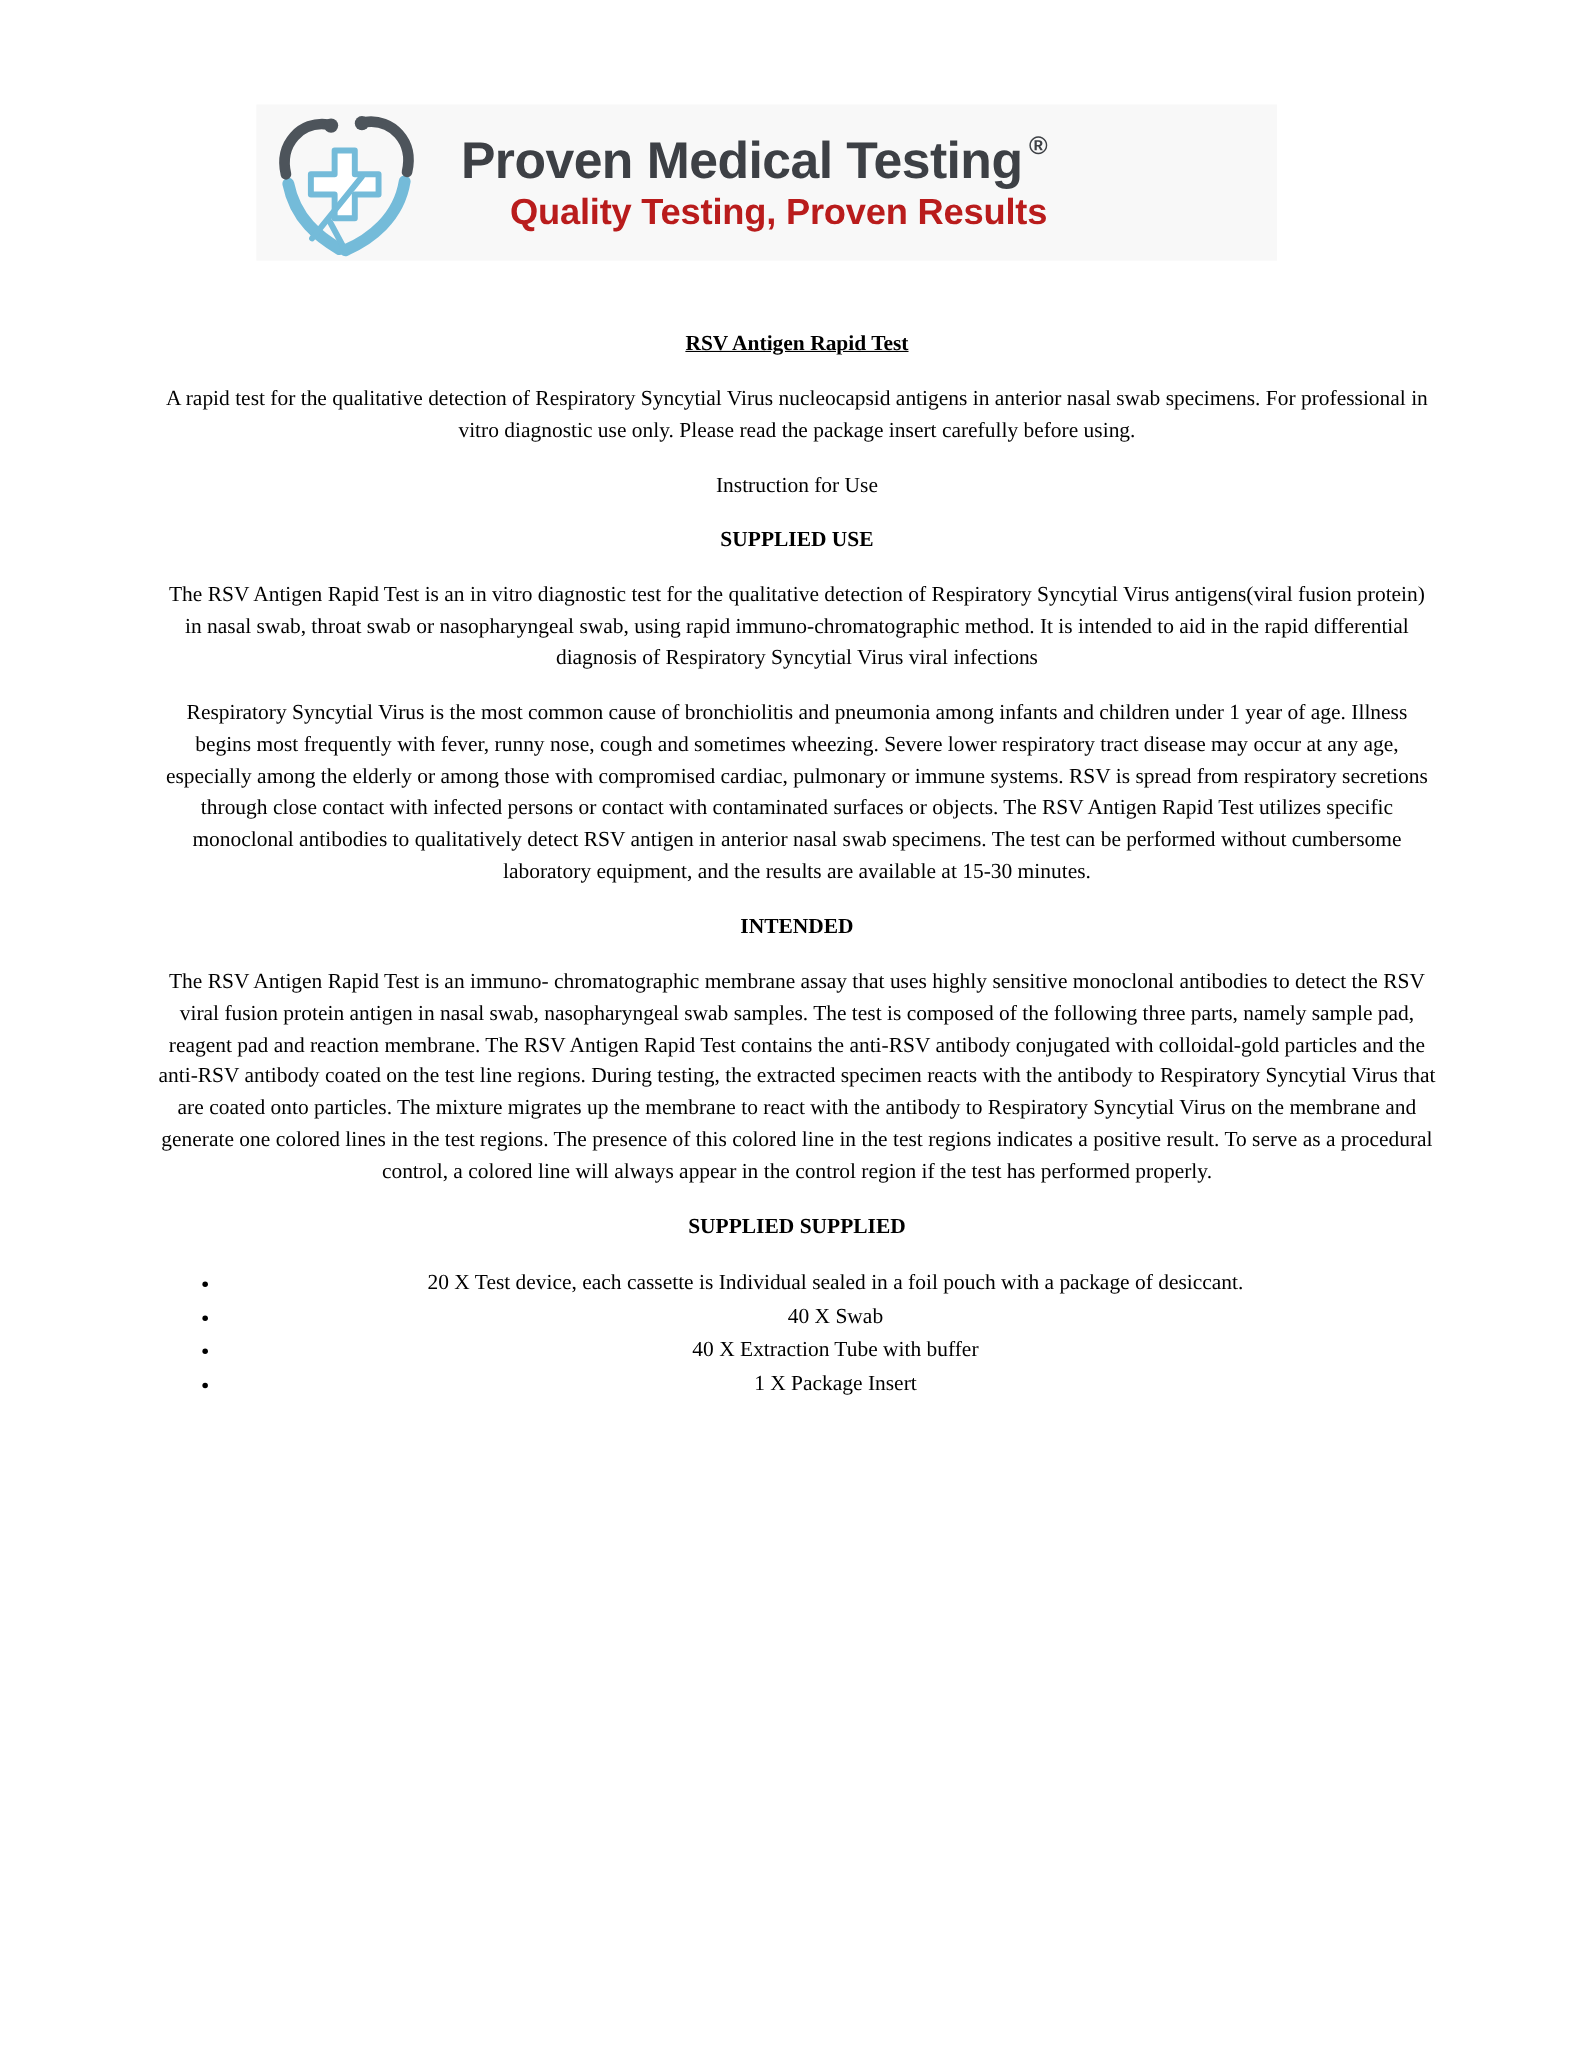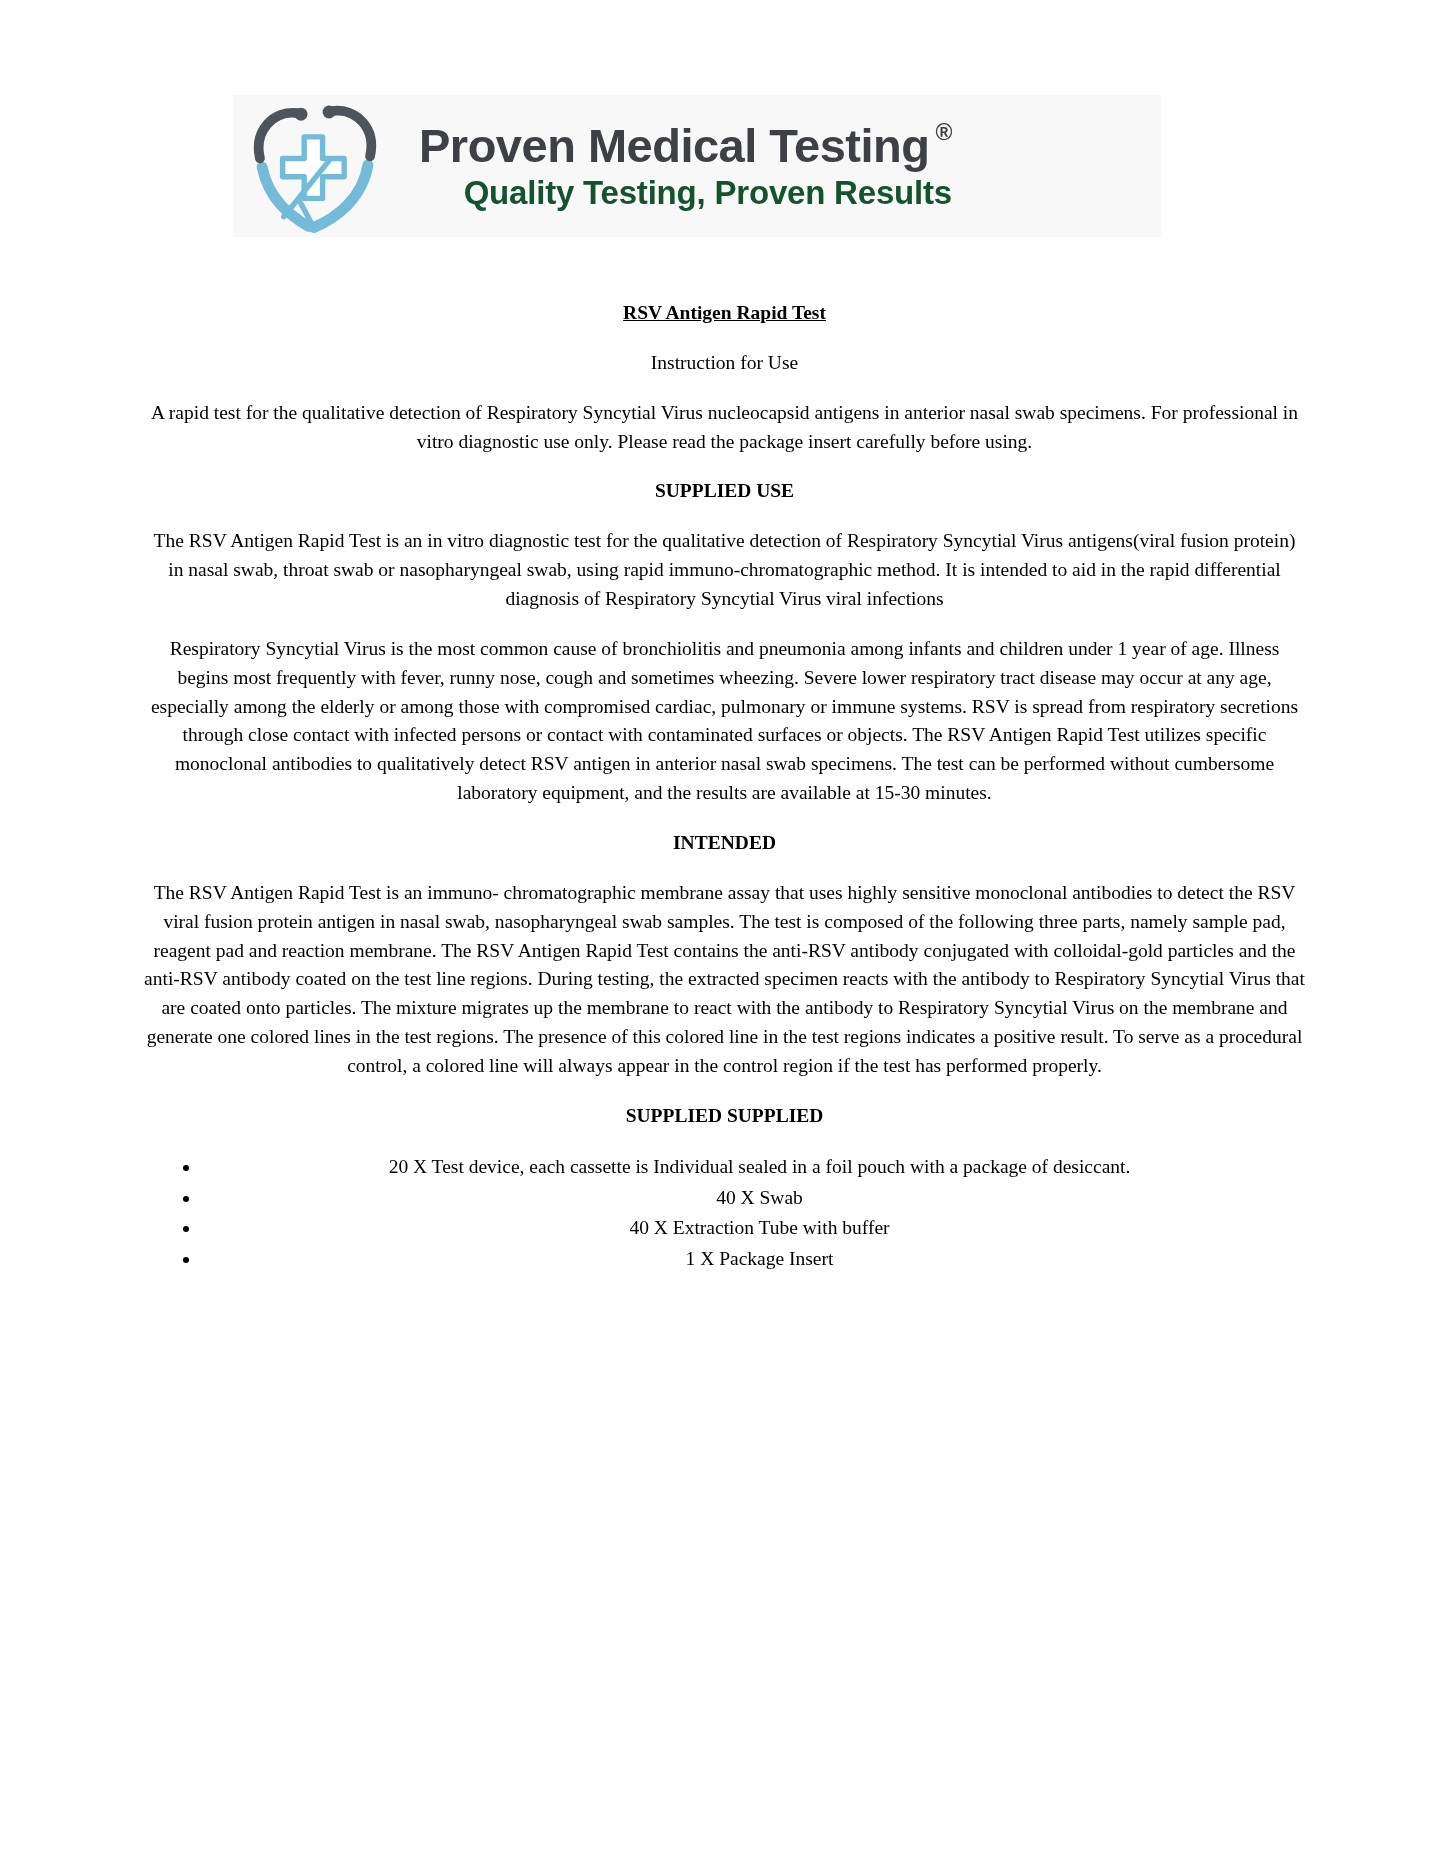--- a/index.html
+++ b/index.html
@@ -46,21 +46,21 @@
     display: inline-block;
     font-size: 23px;
     font-weight: 700;
     color: #3d4045;
     vertical-align: 22px;
     margin-left: 6px;
   }
   .tagline {
     font-size: 33px;
     font-weight: 700;
-    color: #14532d;
+    color: #b91c1c;
     margin-top: 3px;
     letter-spacing: -0.2px;
     white-space: nowrap;
   }
   .content {
     margin: 62px 140px 0 144px;
     width: 1161px;
     font-size: 19.5px;
     line-height: 1.48;
     text-align: center;
@@ -111,23 +111,23 @@
     </svg>
     <div class="logo-text">
       <div class="brand-name"><span>Proven Medical Testing</span><span class="reg-mark">®</span></div>
       <div class="tagline">Quality Testing, Proven Results</div>
     </div>
   </div>
 
   <div class="content">
     <h1 class="doc-title">RSV Antigen Rapid Test</h1>
 
+    <p>A rapid test for the qualitative detection of Respiratory Syncytial Virus nucleocapsid antigens in anterior nasal swab specimens. For professional in vitro diagnostic use only. Please read the package insert carefully before using.</p>
+
     <p>Instruction for Use</p>
-
-    <p>A rapid test for the qualitative detection of Respiratory Syncytial Virus nucleocapsid antigens in anterior nasal swab specimens. For professional in vitro diagnostic use only. Please read the package insert carefully before using.</p>
 
     <h2>SUPPLIED USE</h2>
     <p>The RSV Antigen Rapid Test is an in vitro diagnostic test for the qualitative detection of Respiratory Syncytial Virus antigens(viral fusion protein) in nasal swab, throat swab or nasopharyngeal swab, using rapid immuno-chromatographic method. It is intended to aid in the rapid differential diagnosis of Respiratory Syncytial Virus viral infections</p>
 
     <p>Respiratory Syncytial Virus is the most common cause of bronchiolitis and pneumonia among infants and children under 1 year of age. Illness begins most frequently with fever, runny nose, cough and sometimes wheezing. Severe lower respiratory tract disease may occur at any age, especially among the elderly or among those with compromised cardiac, pulmonary or immune systems. RSV is spread from respiratory secretions through close contact with infected persons or contact with contaminated surfaces or objects. The RSV Antigen Rapid Test utilizes specific monoclonal antibodies to qualitatively detect RSV antigen in anterior nasal swab specimens. The test can be performed without cumbersome laboratory equipment, and the results are available at 15-30 minutes.</p>
 
     <h2>INTENDED</h2>
     <p>The RSV Antigen Rapid Test is an immuno- chromatographic membrane assay that uses highly sensitive monoclonal antibodies to detect the RSV viral fusion protein antigen in nasal swab, nasopharyngeal swab samples. The test is composed of the following three parts, namely sample pad, reagent pad and reaction membrane. The RSV Antigen Rapid Test contains the anti-RSV antibody conjugated with colloidal-gold particles and the anti-RSV antibody coated on the test line regions. During testing, the extracted specimen reacts with the antibody to Respiratory Syncytial Virus that are coated onto particles. The mixture migrates up the membrane to react with the antibody to Respiratory Syncytial Virus on the membrane and generate one colored lines in the test regions. The presence of this colored line in the test regions indicates a positive result. To serve as a procedural control, a colored line will always appear in the control region if the test has performed properly.</p>
 
     <h2>SUPPLIED SUPPLIED</h2>

